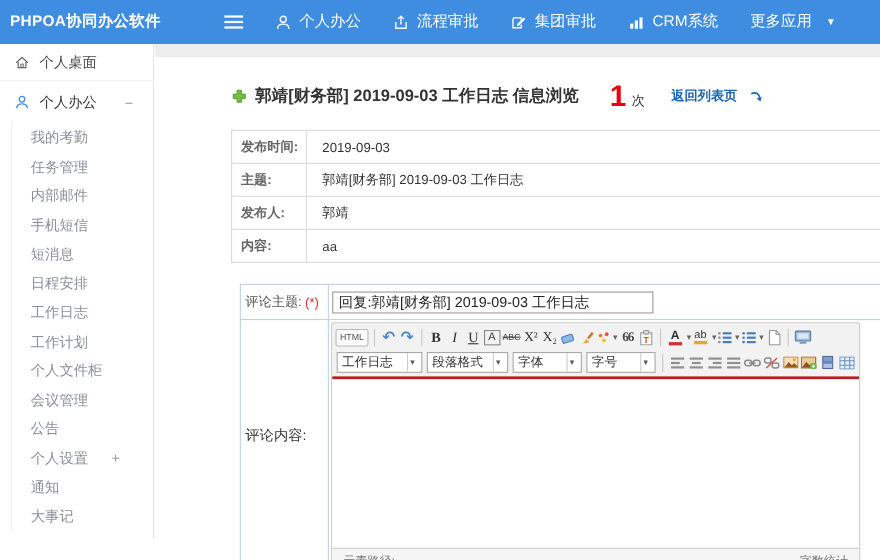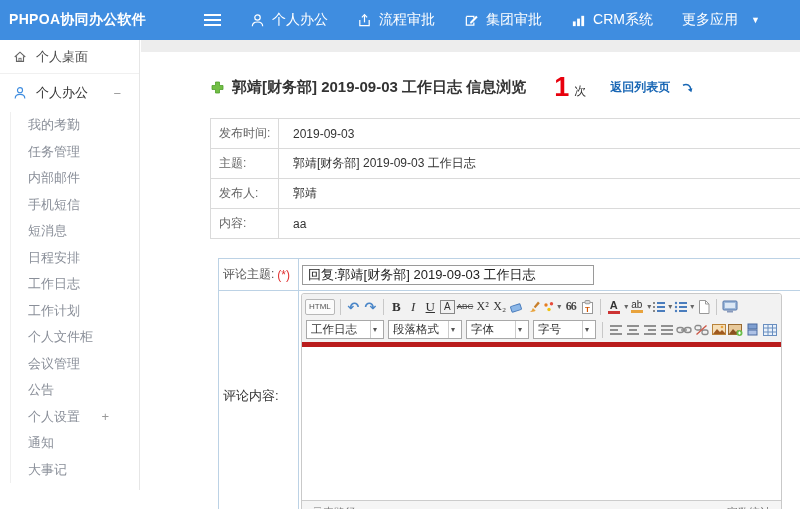--- a/index.html
+++ b/index.html
@@ -28,37 +28,37 @@
   .topstrip { position:absolute; left:141px; top:40px; width:659px; height:12px; background:#ededed; }
   .title-row { position:absolute; left:141px; top:72px; width:659px; height:30px; display:flex; align-items:center; padding-left:70px; }
   .title-text { font-size:15px; font-weight:bold; color:#333; margin-left:8px; white-space:nowrap; }
   .view-count { font-size:27px; font-weight:bold; color:#e8000d; margin-left:28px; line-height:1; }
   .view-unit { font-size:12px; color:#333; margin-left:5px; margin-top:8px; }
   .back-link { display:flex; align-items:center; gap:12px; margin-left:24px; font-size:12px; font-weight:bold; color:#1866b4; cursor:pointer; }
 
   
   .info-table { position:absolute; left:210px; top:118px; width:700px; border-top:1px solid #dadada; border-left:1px solid #dadada; background:#fff; }
   .info-row { display:flex; height:30px; border-bottom:1px solid #dadada; }
-  .info-label { width:68px; border-right:1px solid #dadada; display:flex; align-items:center; padding-left:8px; font-size:12px; color:#666; }
+  .info-label { width:68px; border-right:1px solid #dadada; display:flex; align-items:center; padding-left:8px; font-size:12px; color:#666;font-weight:bold; }
   .info-value { display:flex; align-items:center; padding-left:14px; font-size:12px; color:#333; }
 
   
   .comment-table { position:absolute; left:218px; top:258px; width:692px; border-top:1px solid #bcd2e5; border-left:1px solid #bcd2e5; background:#fff; }
   .crow1 { display:flex; align-items:center; height:32px; border-bottom:1px solid #bcd2e5; }
   .clabel { width:80px; align-self:stretch; border-right:1px solid #bcd2e5; display:flex; align-items:center; padding-left:4px; gap:3px; font-size:12px; color:#555; white-space:nowrap; }
   .req { color:#e03131; }
   .subject-input { margin-left:3px; width:292px; height:20px; border:1px solid #9a9a9a; font-size:13px; padding:1px 5px; color:#222; font-family:inherit; }
   .crow2 { display:flex; height:251px; }
   .clabel2 { width:80px; border-right:1px solid #bcd2e5; font-size:13px; color:#333; padding-left:4px; }
   .clabel2 span { display:inline-block; margin-top:96px; }
   .ceditor { padding:2px 0 0 2px; }
 
   
   .editor { width:481px; border:1px solid #c9c9c9; border-radius:3px; background:#fff; }
-  .toolbar { background:#f2f2f2; border-bottom:5px solid #b91c1c; border-radius:3px 3px 0 0; padding:1px 2px; }
+  .toolbar { background:#f2f2f2; border-bottom:3px solid #b91c1c; border-radius:3px 3px 0 0; padding:1px 2px; }
   .trow { display:flex; align-items:center; height:23px; }
   .tbtn { display:inline-flex; align-items:center; justify-content:center; height:18px; min-width:15px; margin:0 1px; font-size:12px; color:#333; cursor:pointer; }
   .sep { width:1px; height:16px; background:#c8c8c8; margin:0 4px; }
   .btn-html { font-size:8px; color:#555; border:1px solid #b8b8b8; background:#fbfbfb; border-radius:2px; padding:0 3px; height:16px; }
   .btn-undo, .btn-redo { color:#4a86c8; font-size:14px; font-weight:bold; }
   .btn-b { font-family:"Liberation Serif",serif; font-weight:bold; font-size:13px; }
   .btn-i { font-family:"Liberation Serif",serif; font-style:italic; font-size:13px; }
   .btn-u { font-family:"Liberation Serif",serif; text-decoration:underline; font-size:13px; }
   .btn-abox { border:1px solid #888; font-size:10px; height:14px; padding:0 2px; }
   .btn-abc { font-size:8px; text-decoration:line-through; color:#444; }

